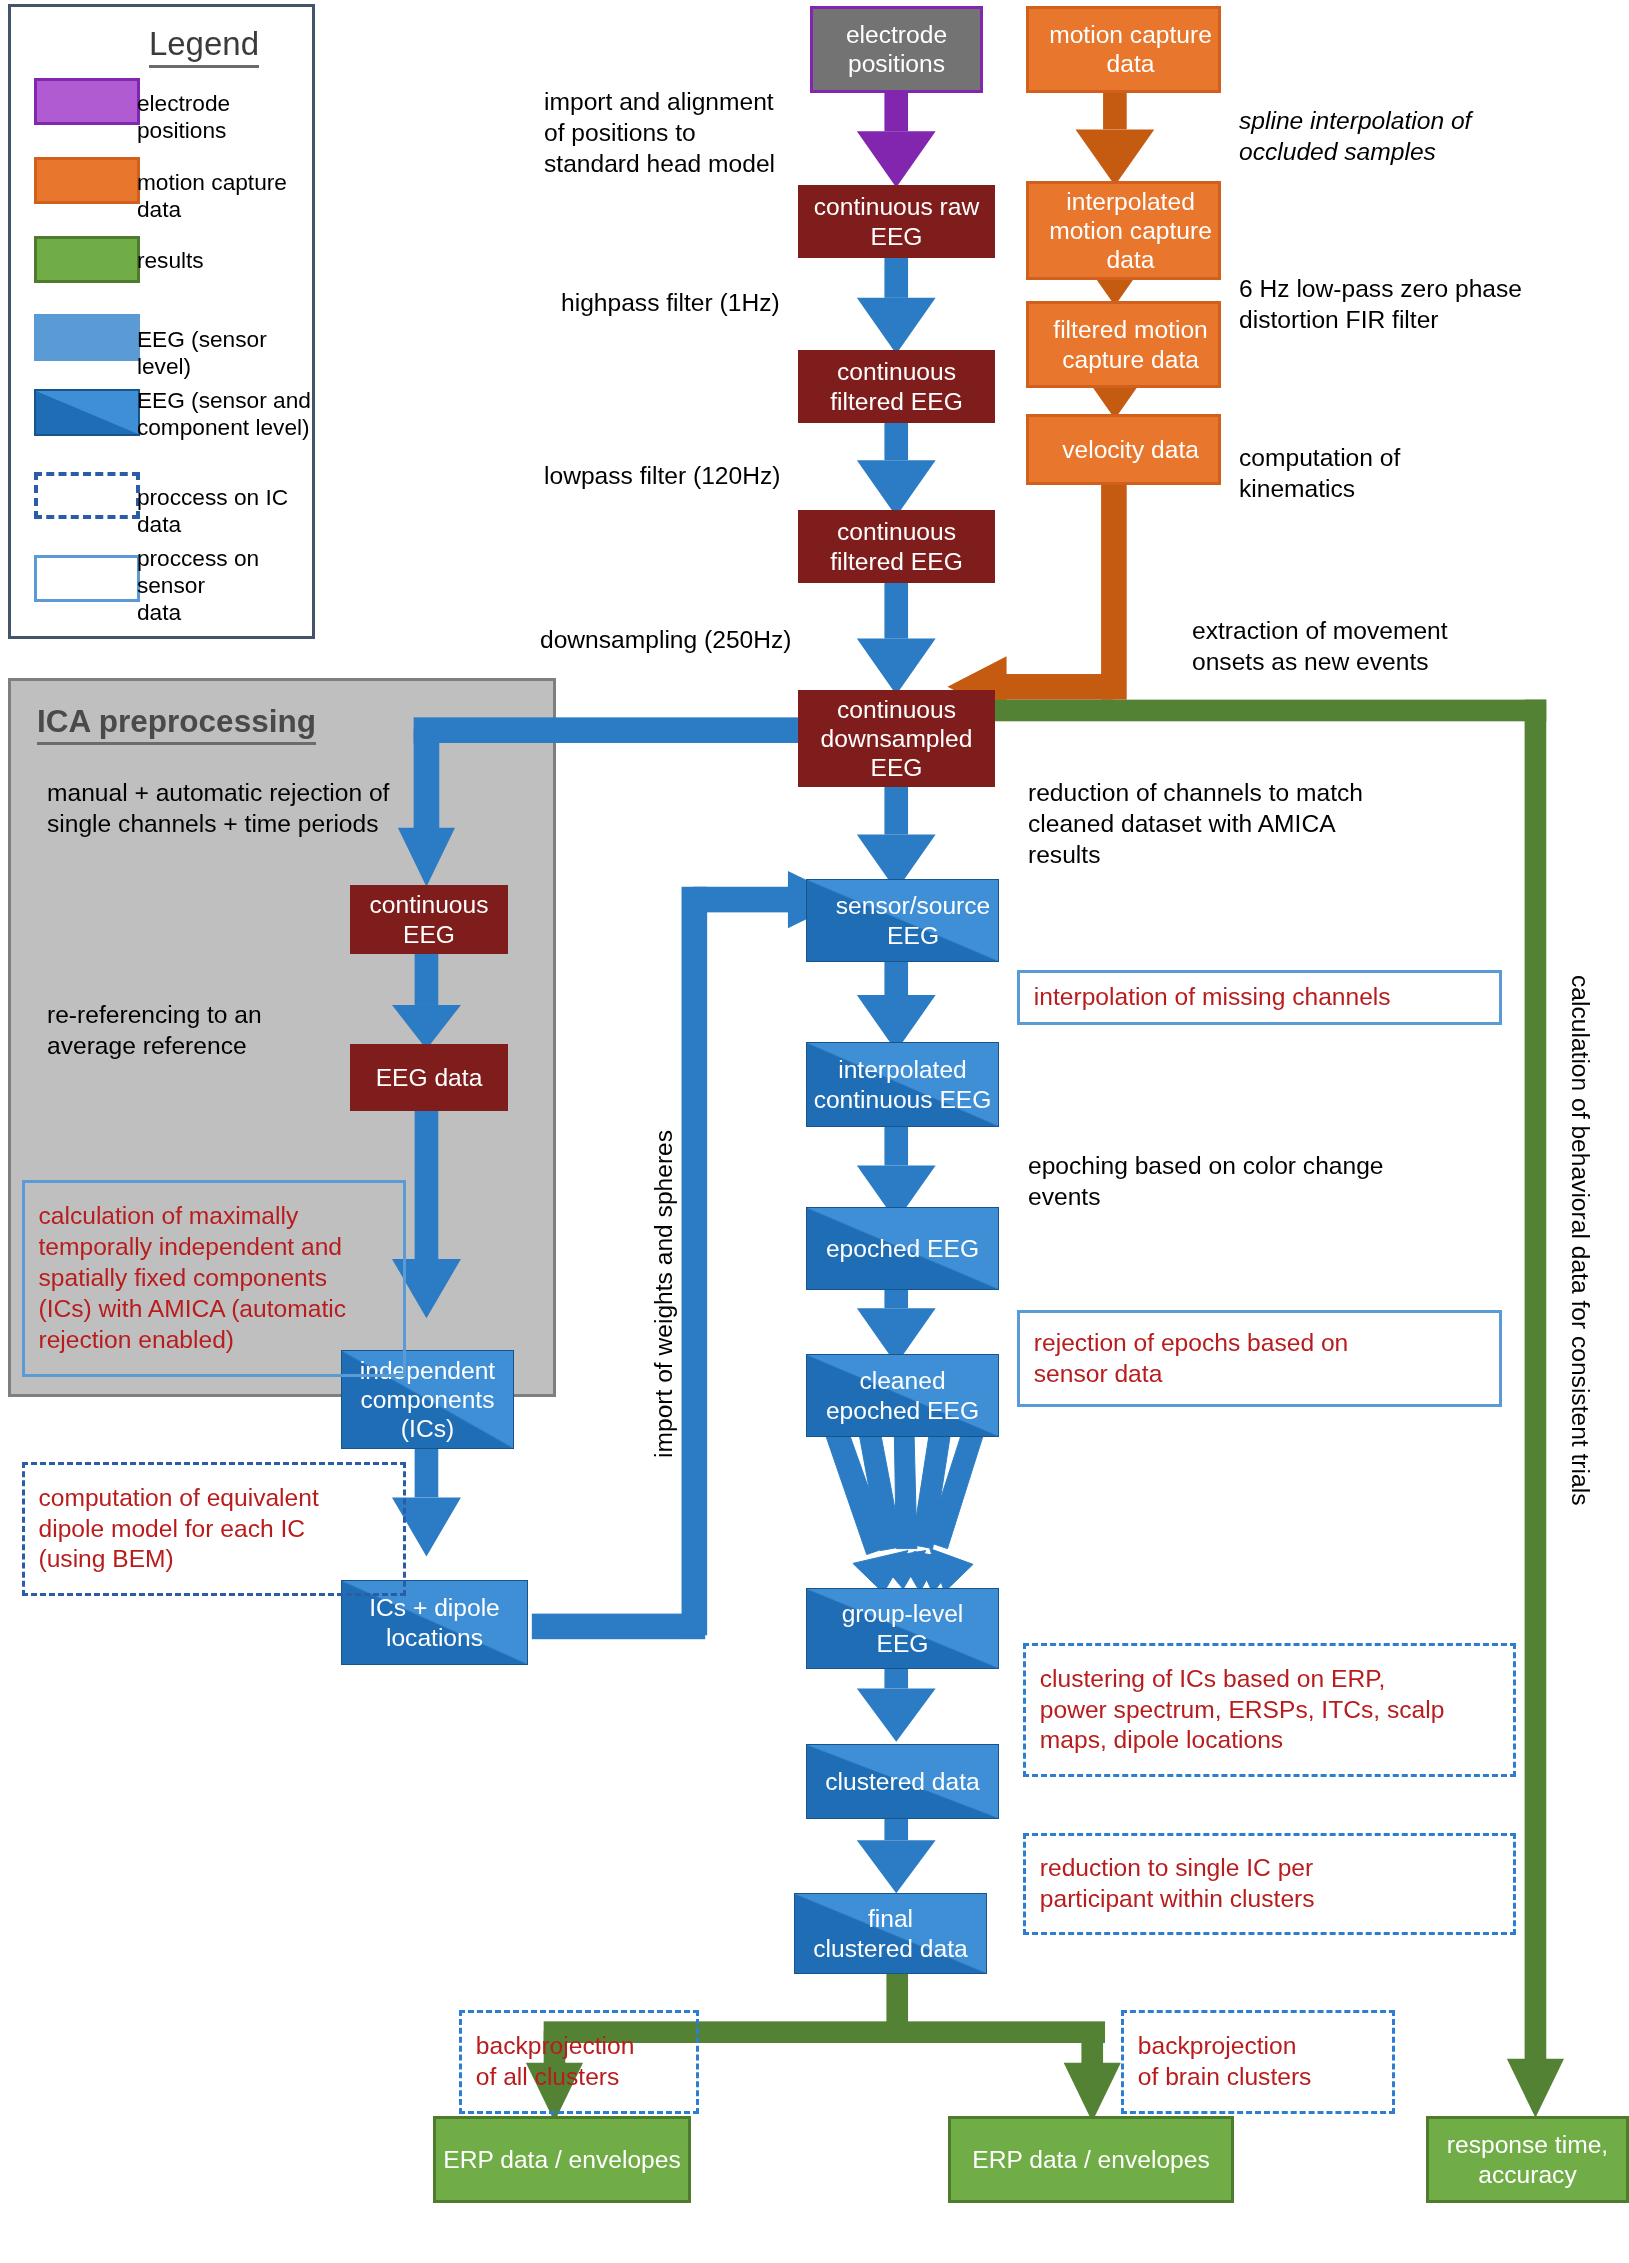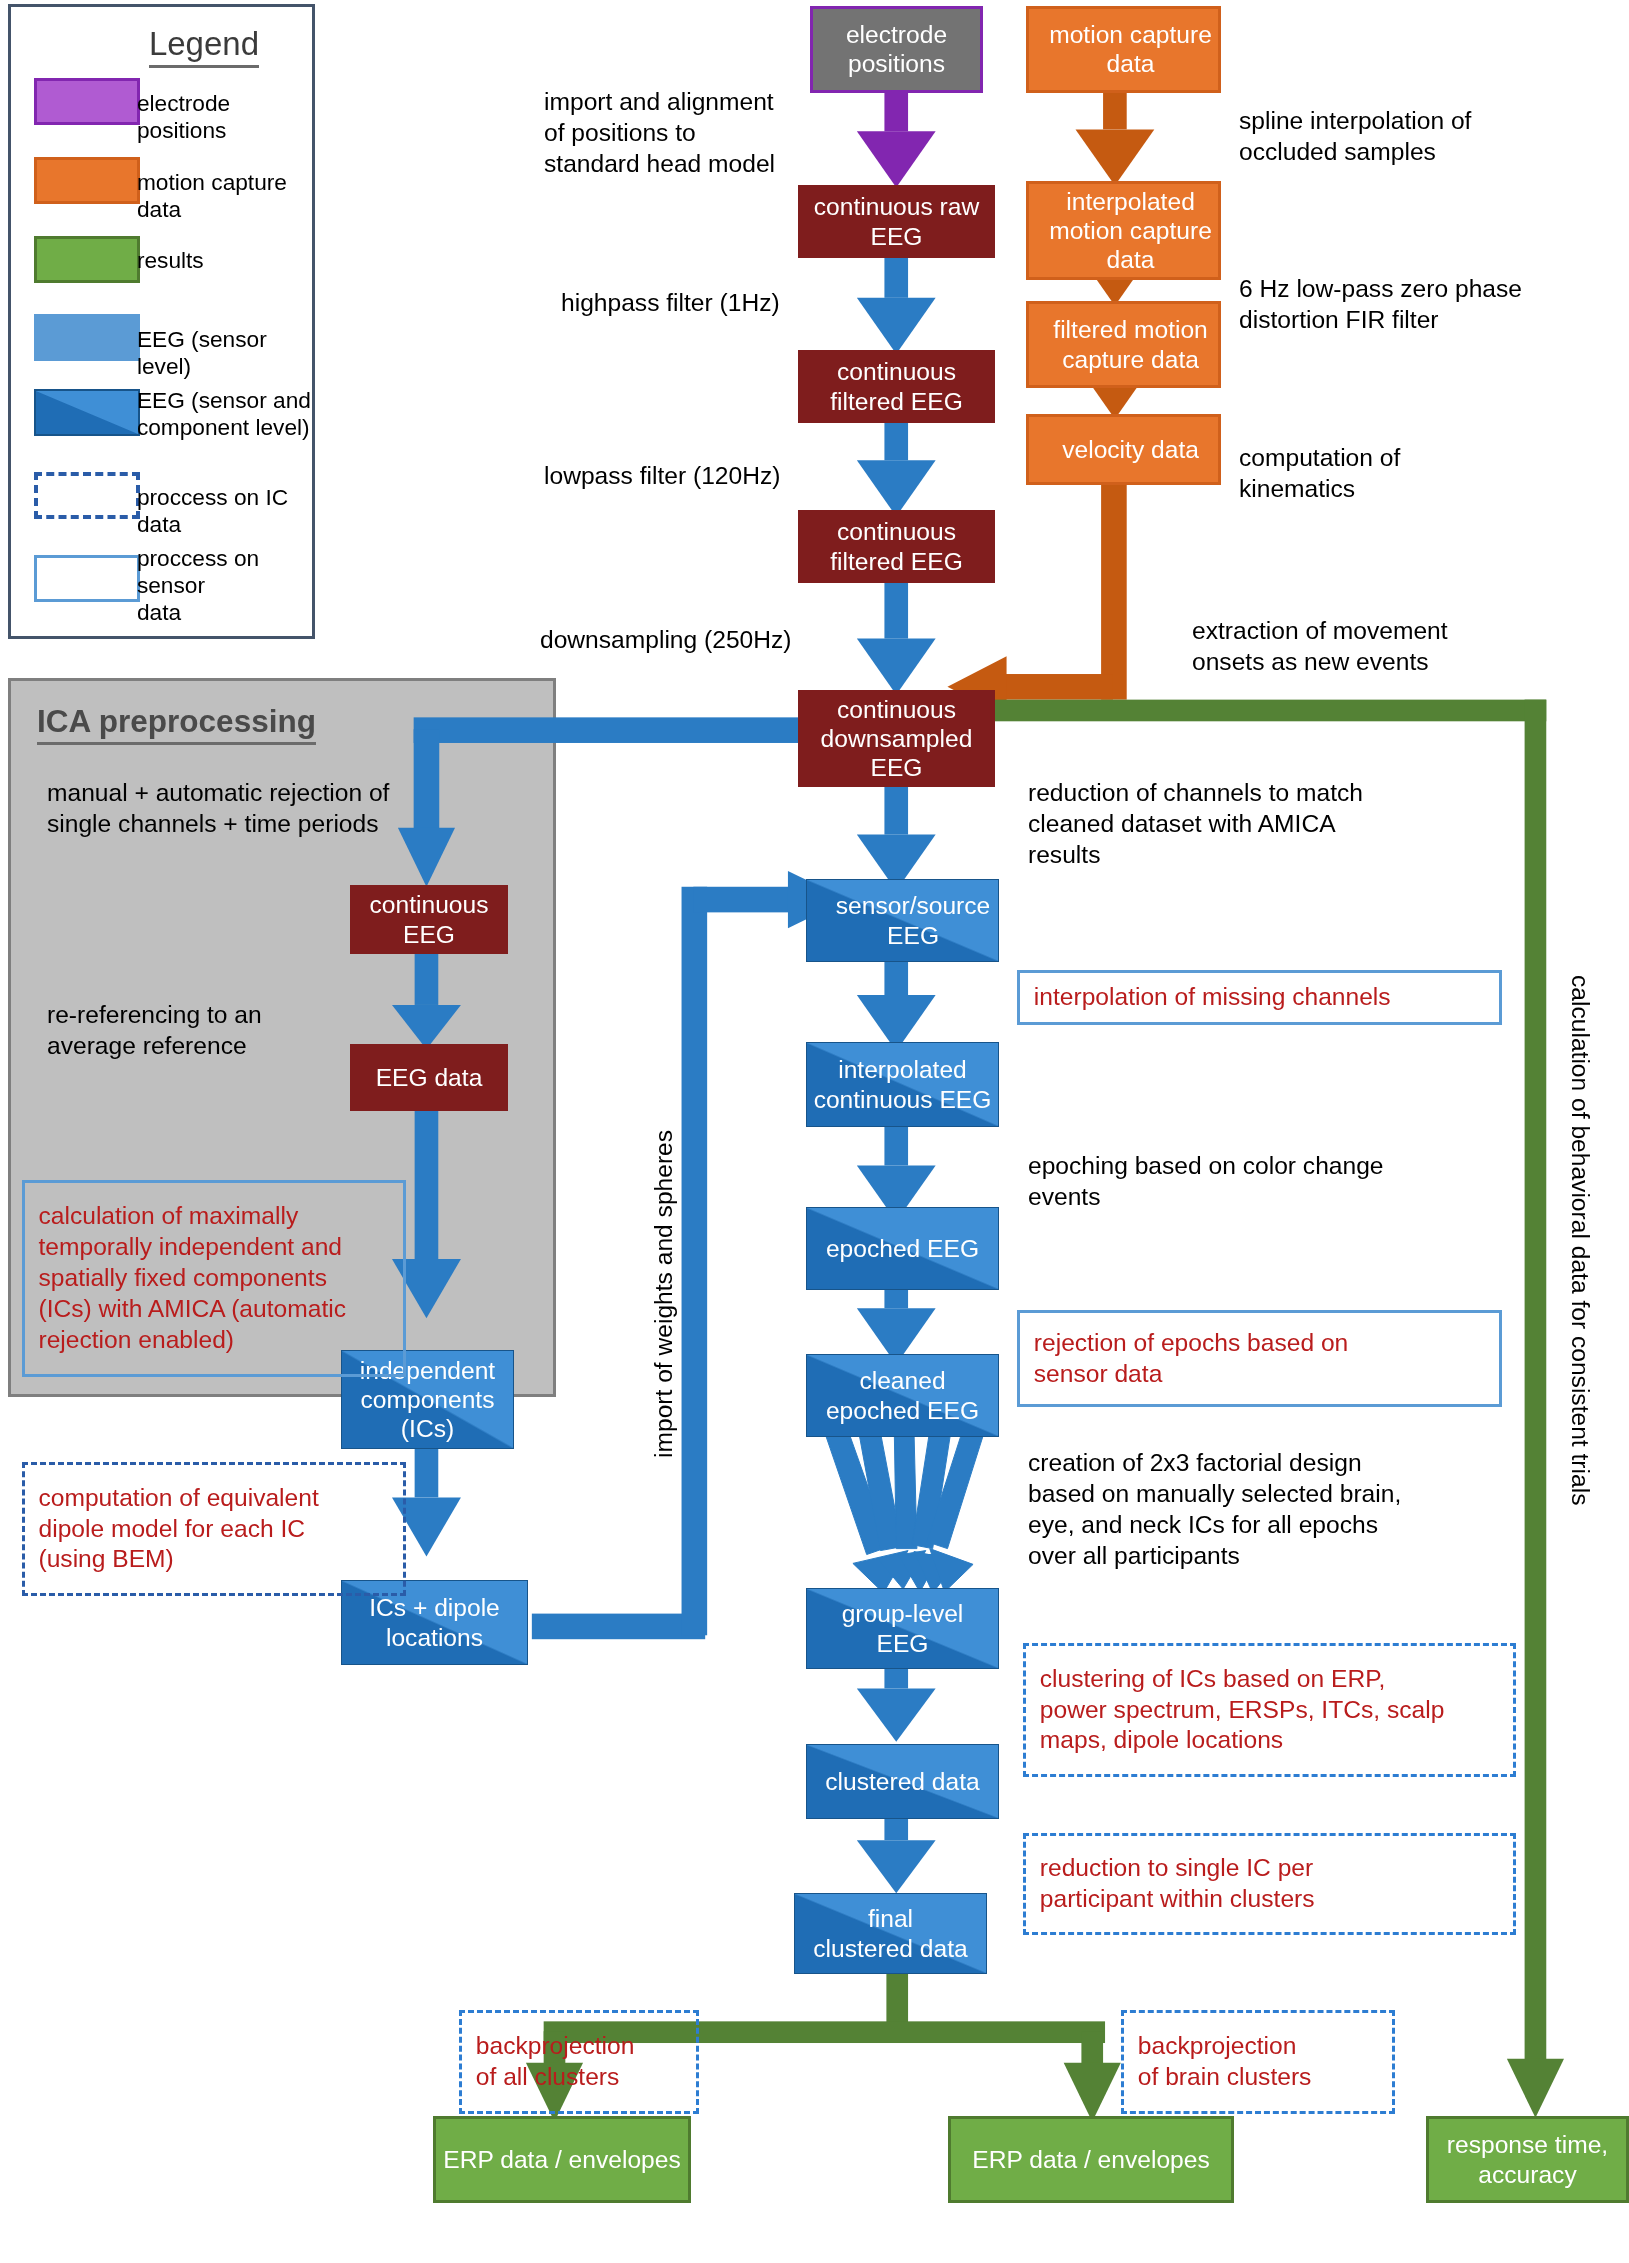--- a/index.html
+++ b/index.html
@@ -350,21 +350,21 @@
 
   <div class="node n-green" style="left:948px; top:2116px; width:286px; height:87px;">ERP data / envelopes</div>
 
   <div class="node n-green" style="left:1426px; top:2116px; width:203px; height:87px;">response time,
 accuracy</div>
 
   <div class="annot" style="left:544px; top:87px; width:286px;">import and alignment
 of positions to
 standard head model</div>
 
-  <div class="annot" style="left:1239px; top:106px; width:325px;">spline interpolation of
+  <div class="annot" style="left:1239px; top:106px; width:325px;font-style:italic;">spline interpolation of
 occluded samples</div>
 
   <div class="annot" style="left:561px; top:288px; width:296px;">highpass filter (1Hz)</div>
 
   <div class="annot" style="left:1239px; top:274px; width:345px;">6 Hz low-pass zero phase
 distortion FIR filter</div>
 
   <div class="annot" style="left:544px; top:461px; width:305px;">lowpass filter (120Hz)</div>
 
   <div class="annot" style="left:1239px; top:443px; width:296px;">computation of
@@ -381,24 +381,20 @@
   <div class="annot" style="left:47px; top:1000px; width:315px;">re-referencing to an
 average reference</div>
 
   <div class="annot" style="left:1028px; top:778px; width:414px;">reduction of channels to match
 cleaned dataset with AMICA
 results</div>
 
   <div class="annot" style="left:1028px; top:1151px; width:414px;">epoching based on color change
 events</div>
 
-  <div class="annot" style="left:1028px; top:1448px; width:433px;">creation of 2x3 factorial design
-based on manually selected brain,
-eye, and neck ICs for  all epochs
-over all participants</div>
 
   <div class="vtext" style="left:650px; top:1458px; transform: rotate(-90deg);">import of weights and spheres</div>
 
   <div class="vtext" style="left:1594px; top:975px; transform: rotate(90deg);">calculation of behavioral data for consistent trials</div>
 
   <div class="annot-box box-solid" style="left:21.7px; top:1160px; width:384px; height:197px;">calculation of maximally
 temporally independent and
 spatially fixed components
 (ICs) with AMICA (automatic
 rejection enabled)</div>

